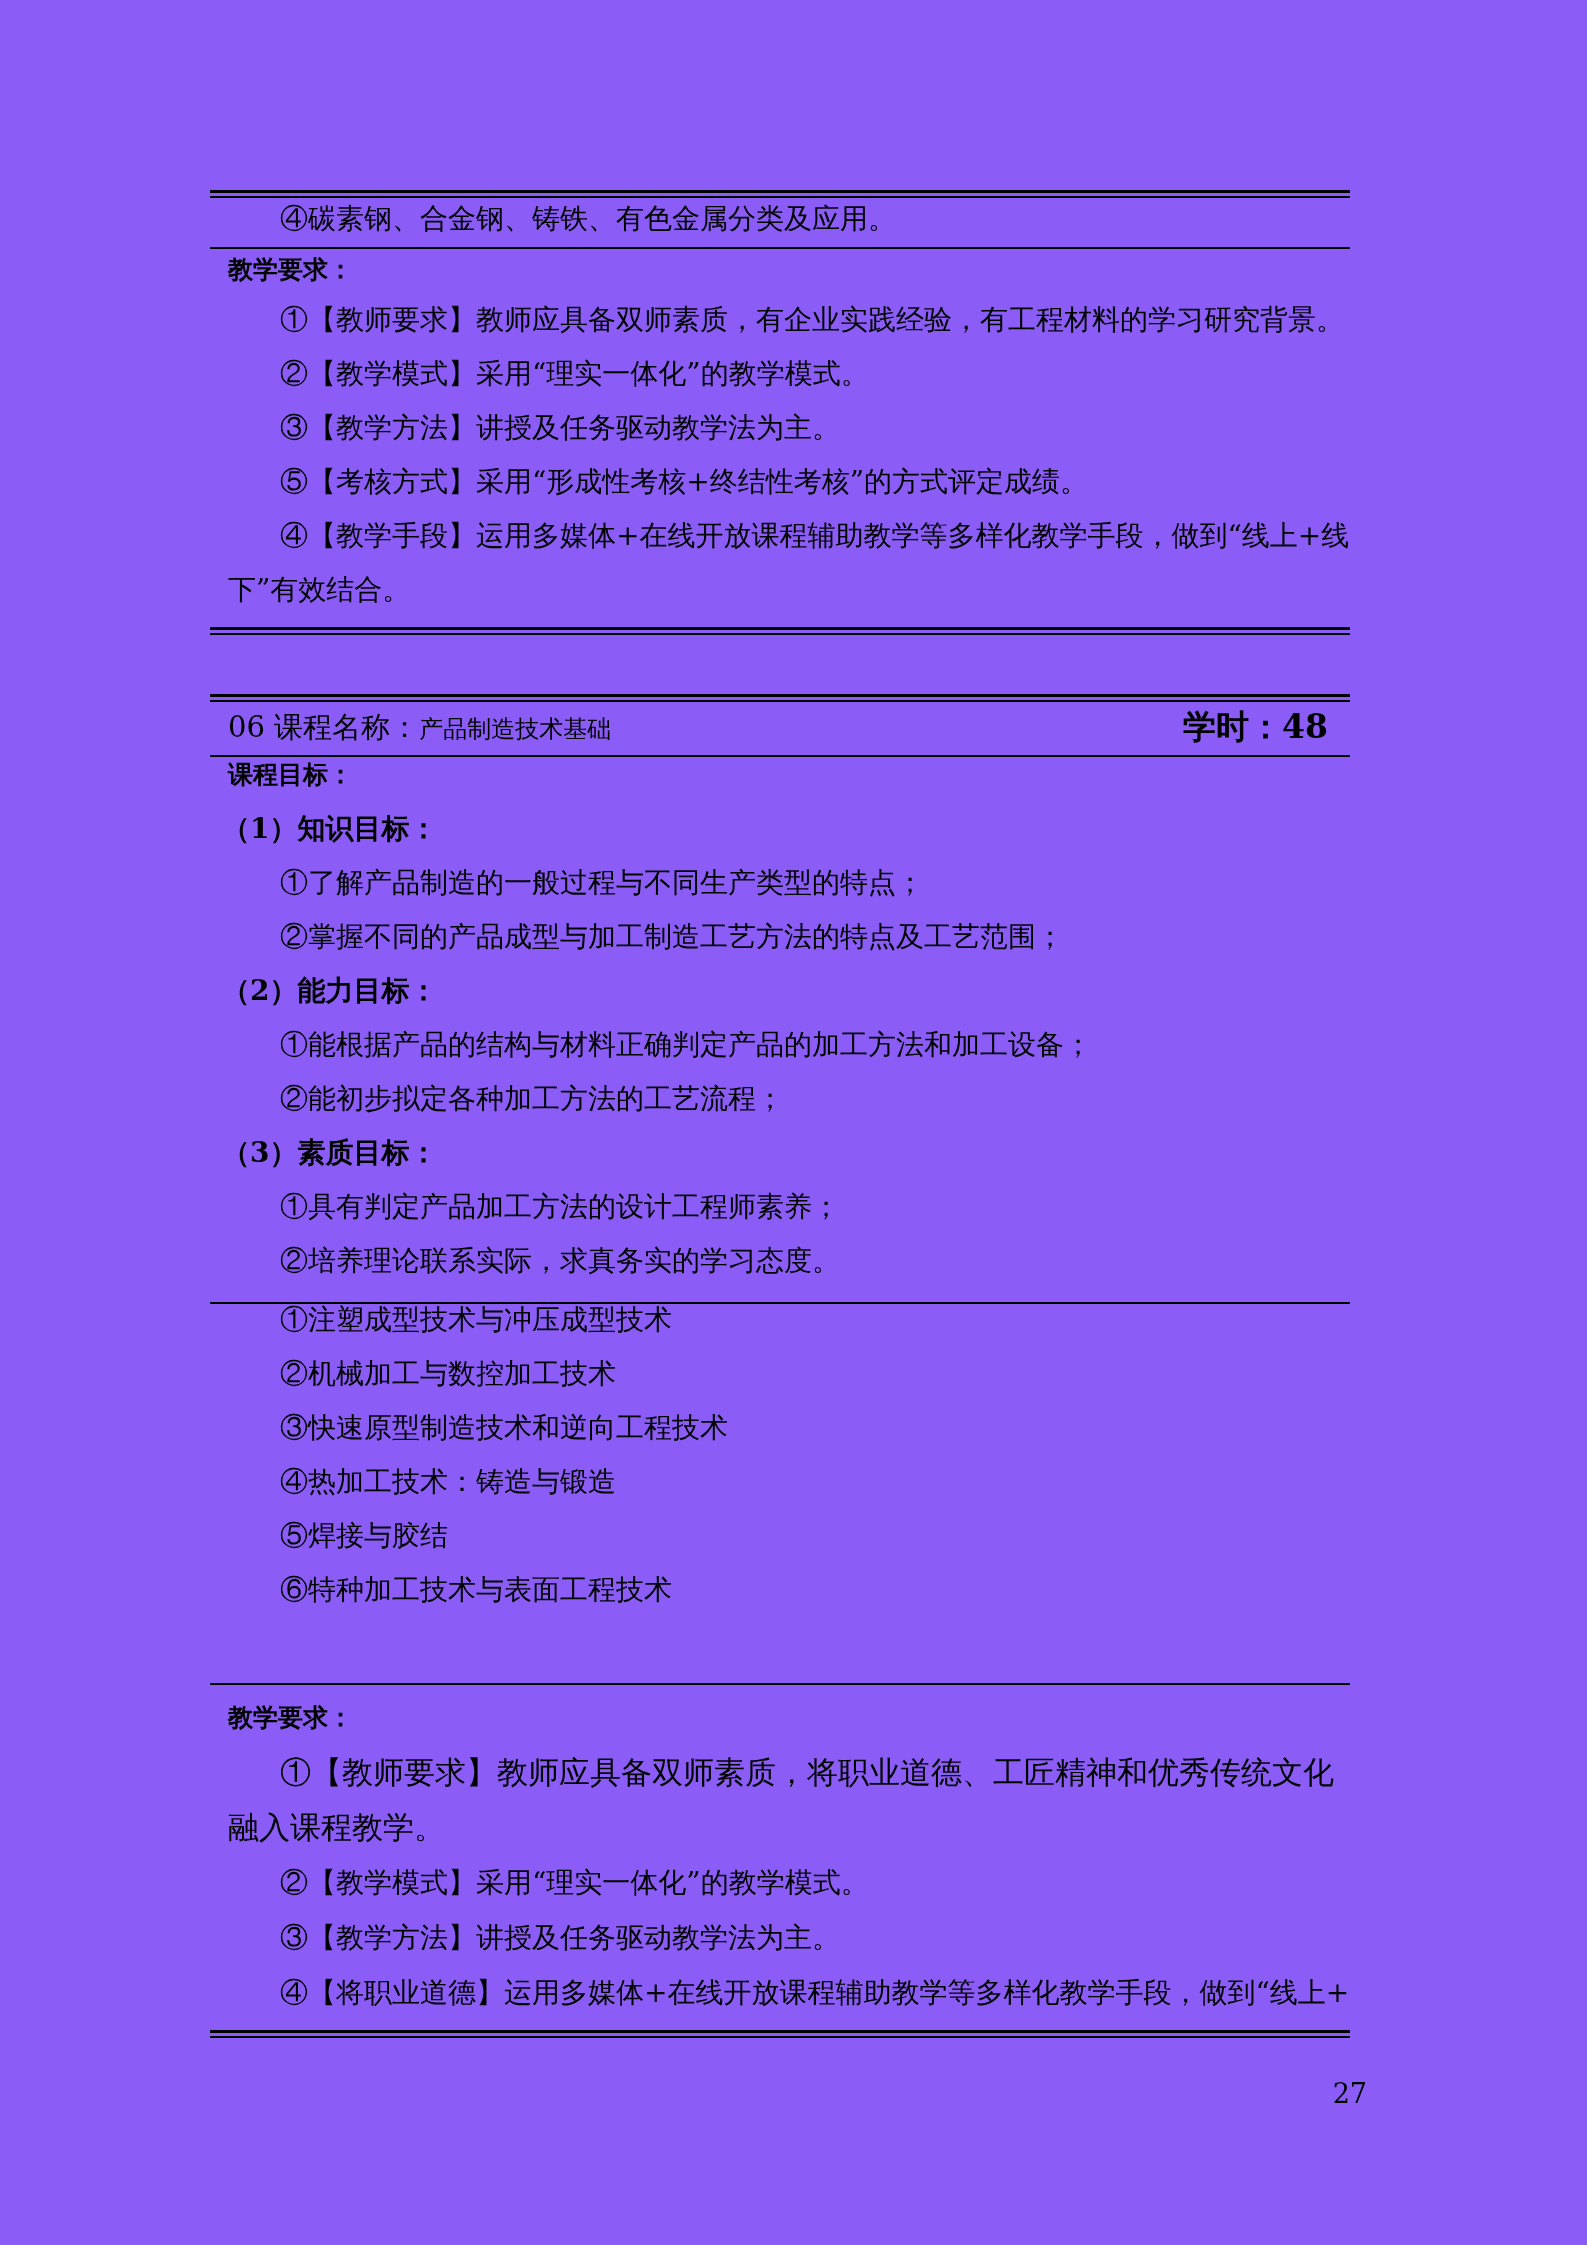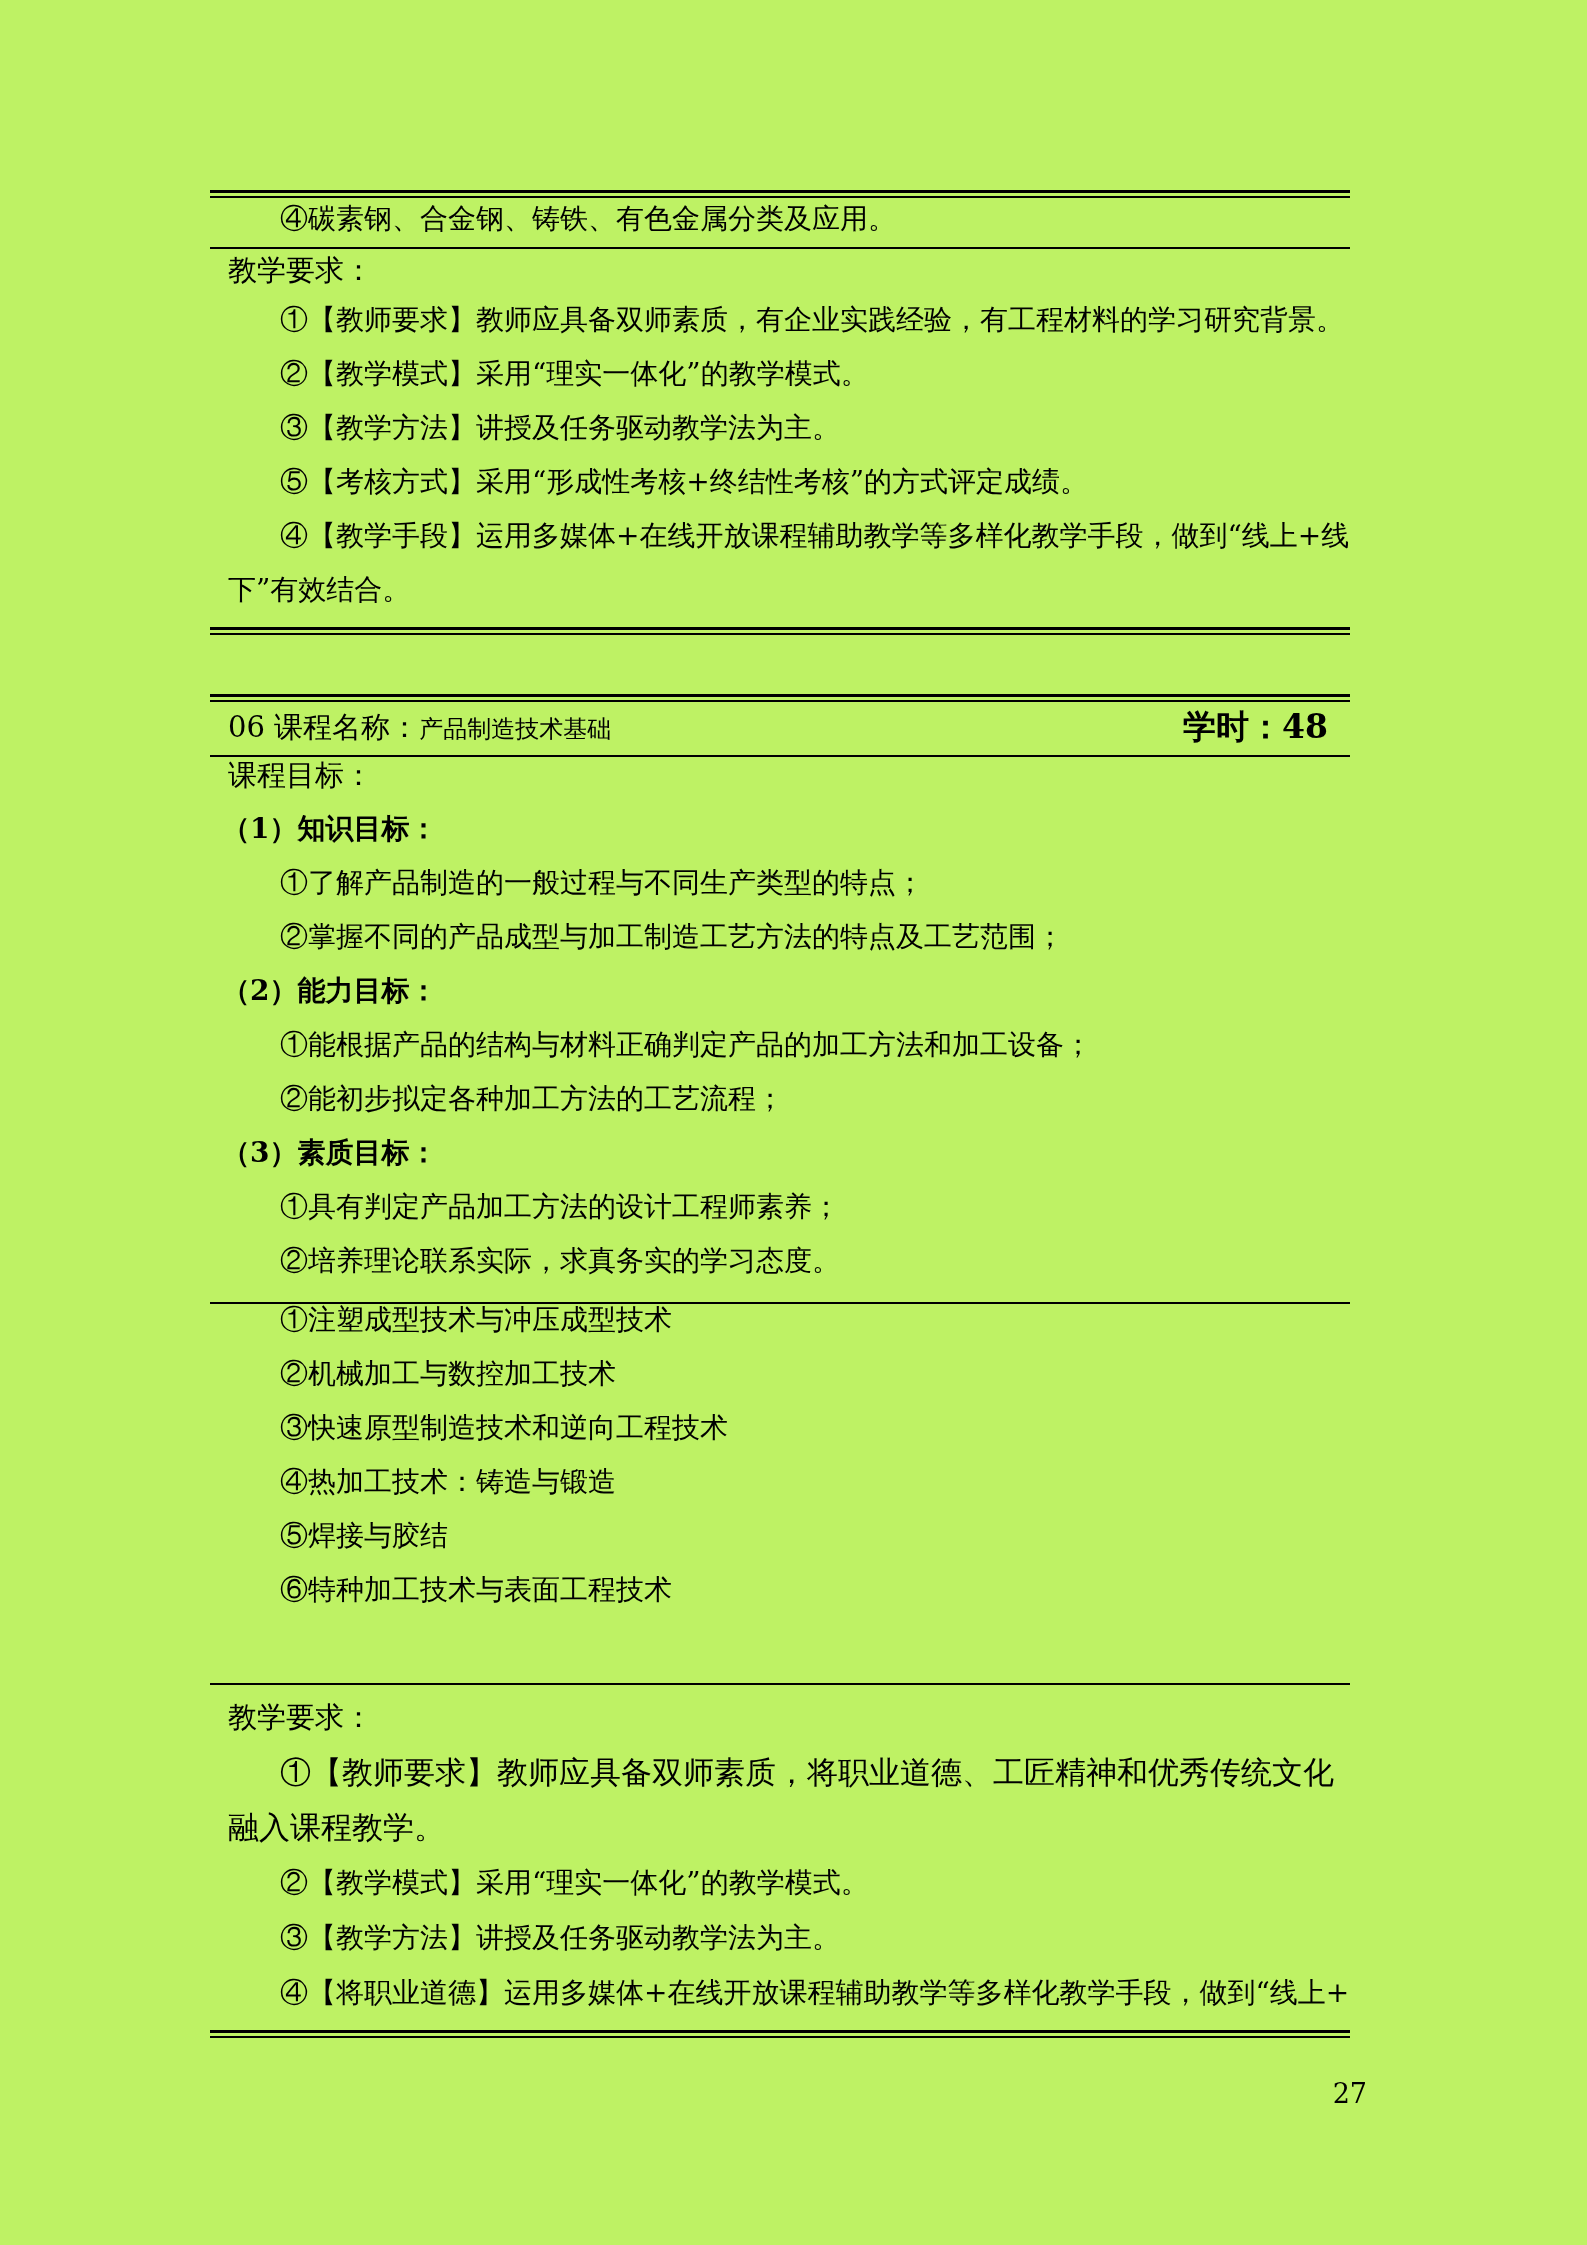--- a/index.html
+++ b/index.html
@@ -1,36 +1,36 @@
 <!DOCTYPE html>
 <html><head>
 <meta charset="utf-8">
 <style>
   html,body { margin:0; padding:0; background:#e8e8e8; }
   .page {
     position:relative;
     width:1587px; height:2245px;
     margin:0 auto;
-    background:#bef264;
+    background:#8b5cf6;
     color:#000000;
     font-family:"DejaVu Serif","Liberation Serif",serif;
     overflow:hidden;
   }
   .col {
     position:absolute;
     left:210px; width:1128px;
     padding-left:18px;
     box-sizing:content-box;
   }
   .col { position:absolute; }
   p { margin:0; font-size:28px; line-height:54px; letter-spacing:0; }
   .lh46 { line-height:46px; }
   .lh55 { line-height:55px; }
   .indent { text-indent:52px; }
-  .hdr { font-weight:normal; font-size:29px; }
+  .hdr { font-weight:bold; font-size:25px; }
   .grp { font-weight:bold; font-size:28px; margin-left:-6px; }
   .big { font-size:31px; }
   .hr1 {
     position:absolute; left:210px; width:1140px; height:0;
     border-top:2px solid #000;
   }
   .hr2 {
     position:absolute; left:210px; width:1140px; height:3px;
     border-top:3px solid #000; border-bottom:2px solid #000;
   }

